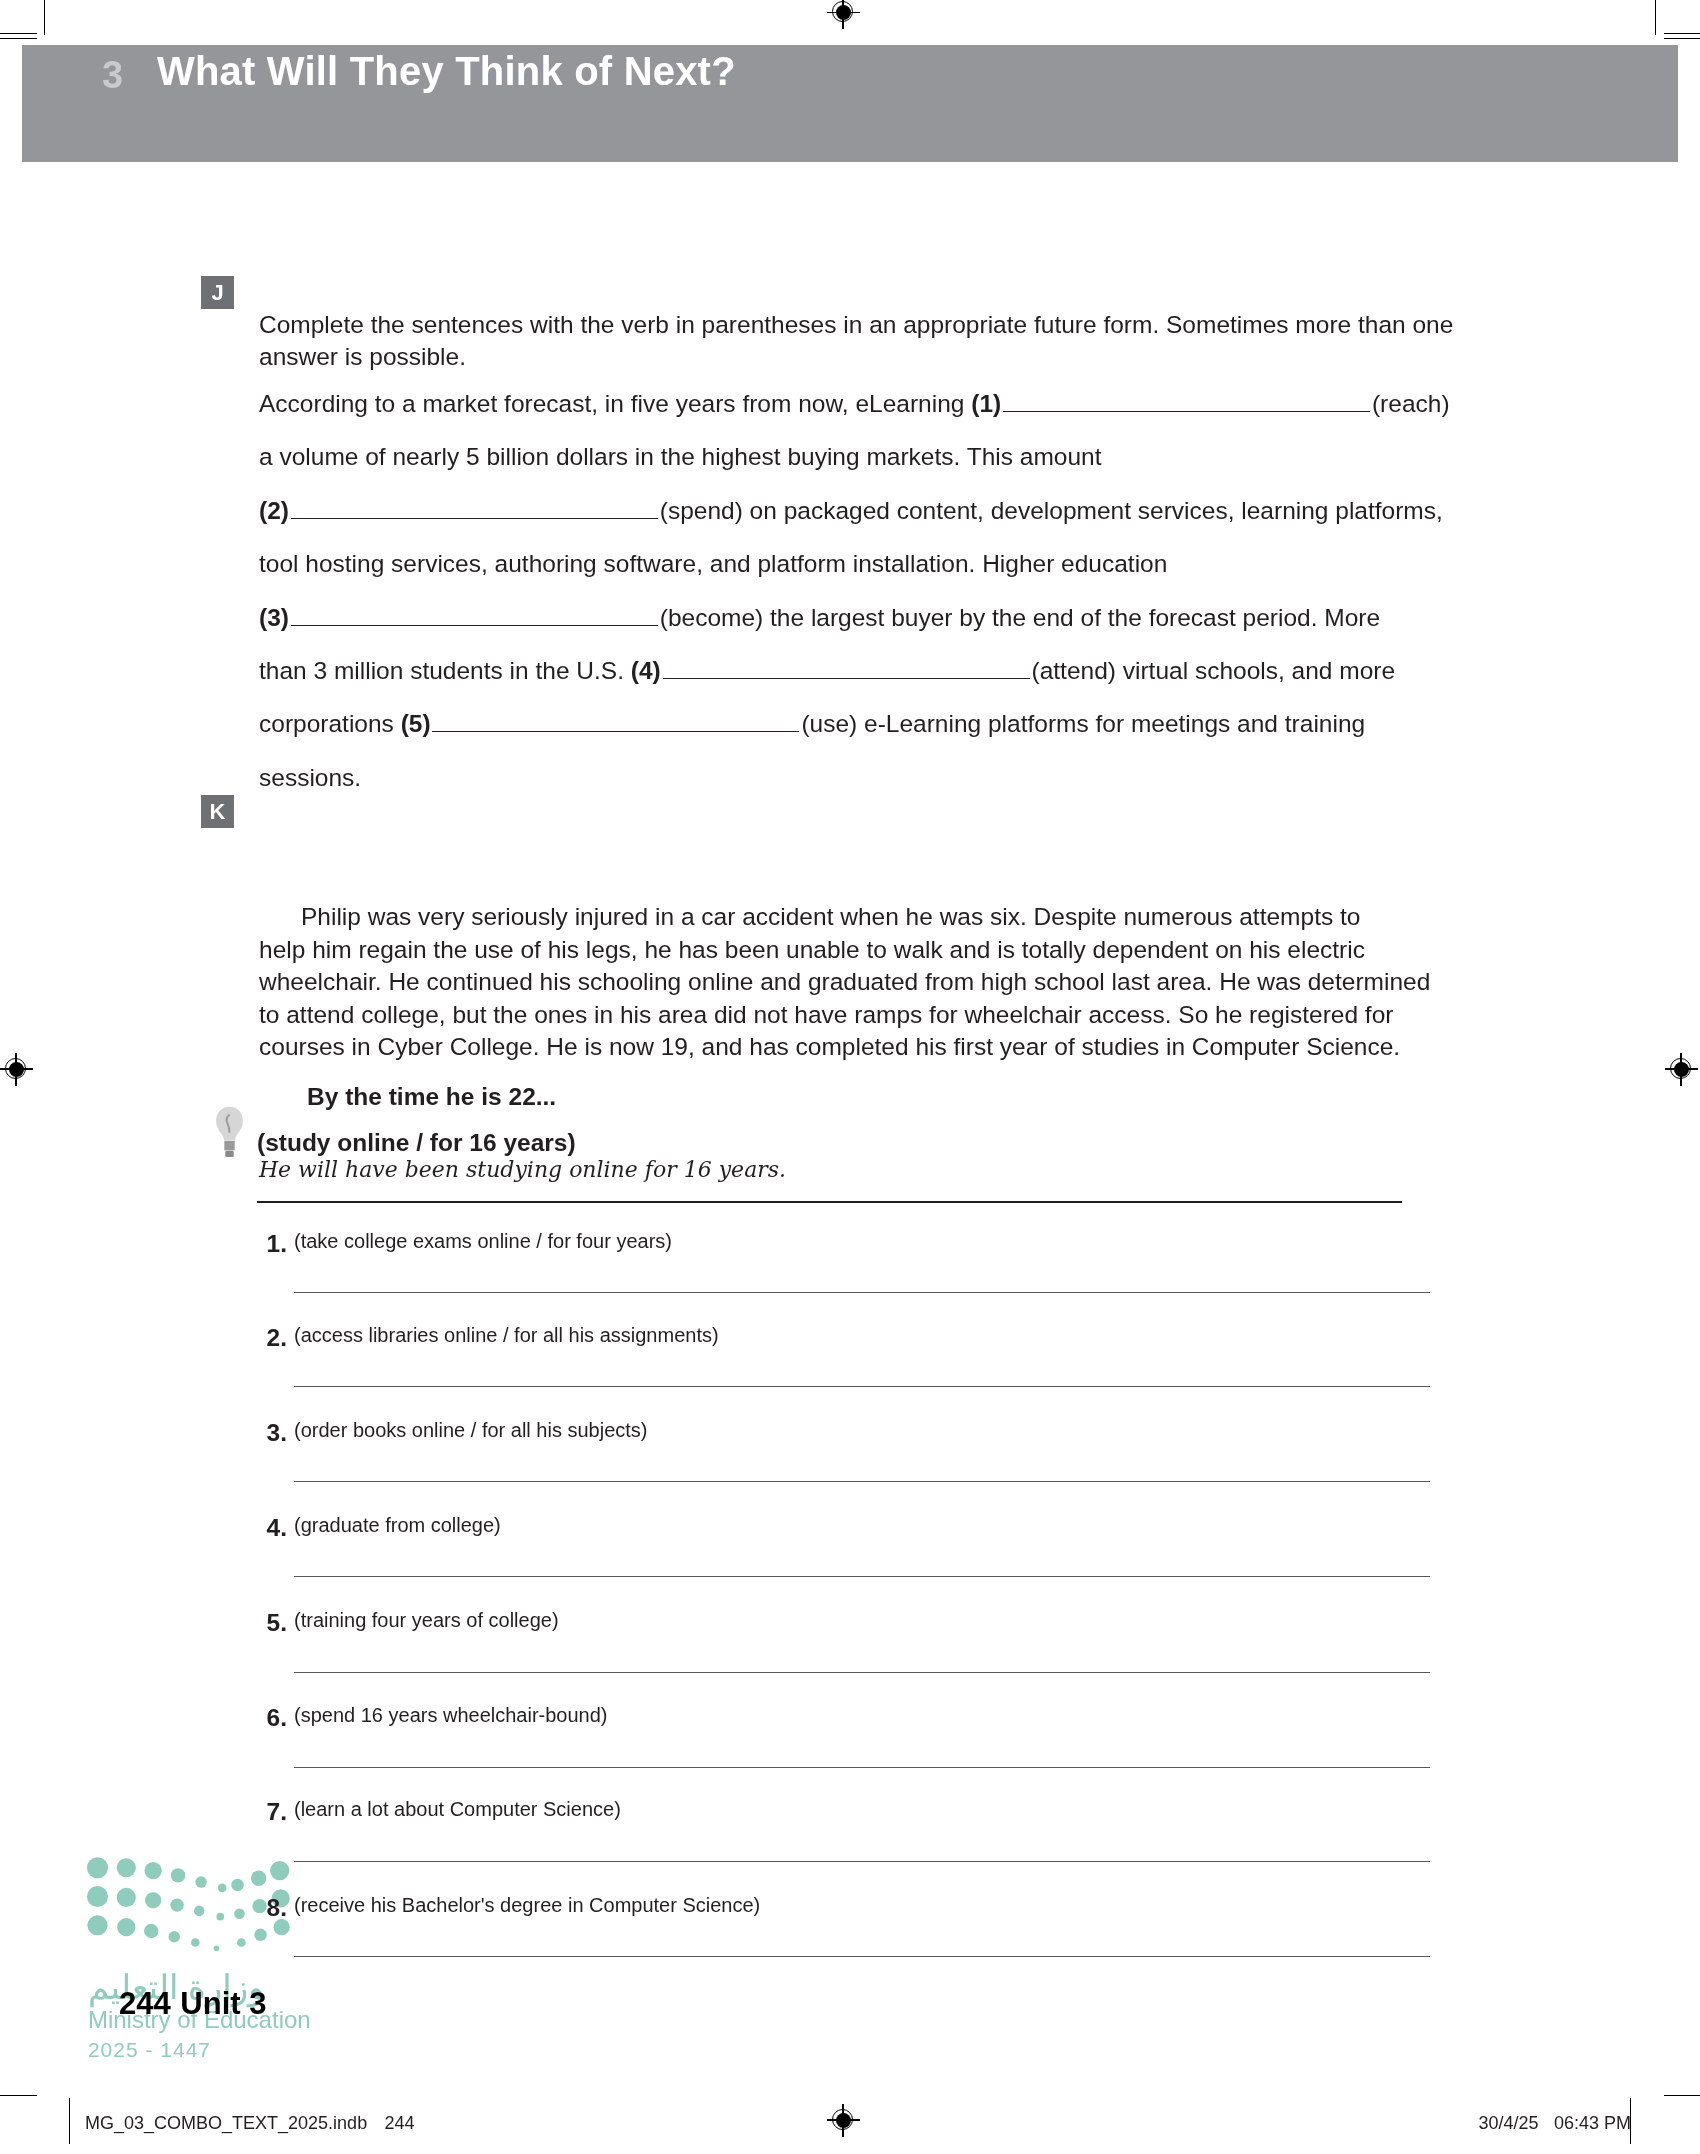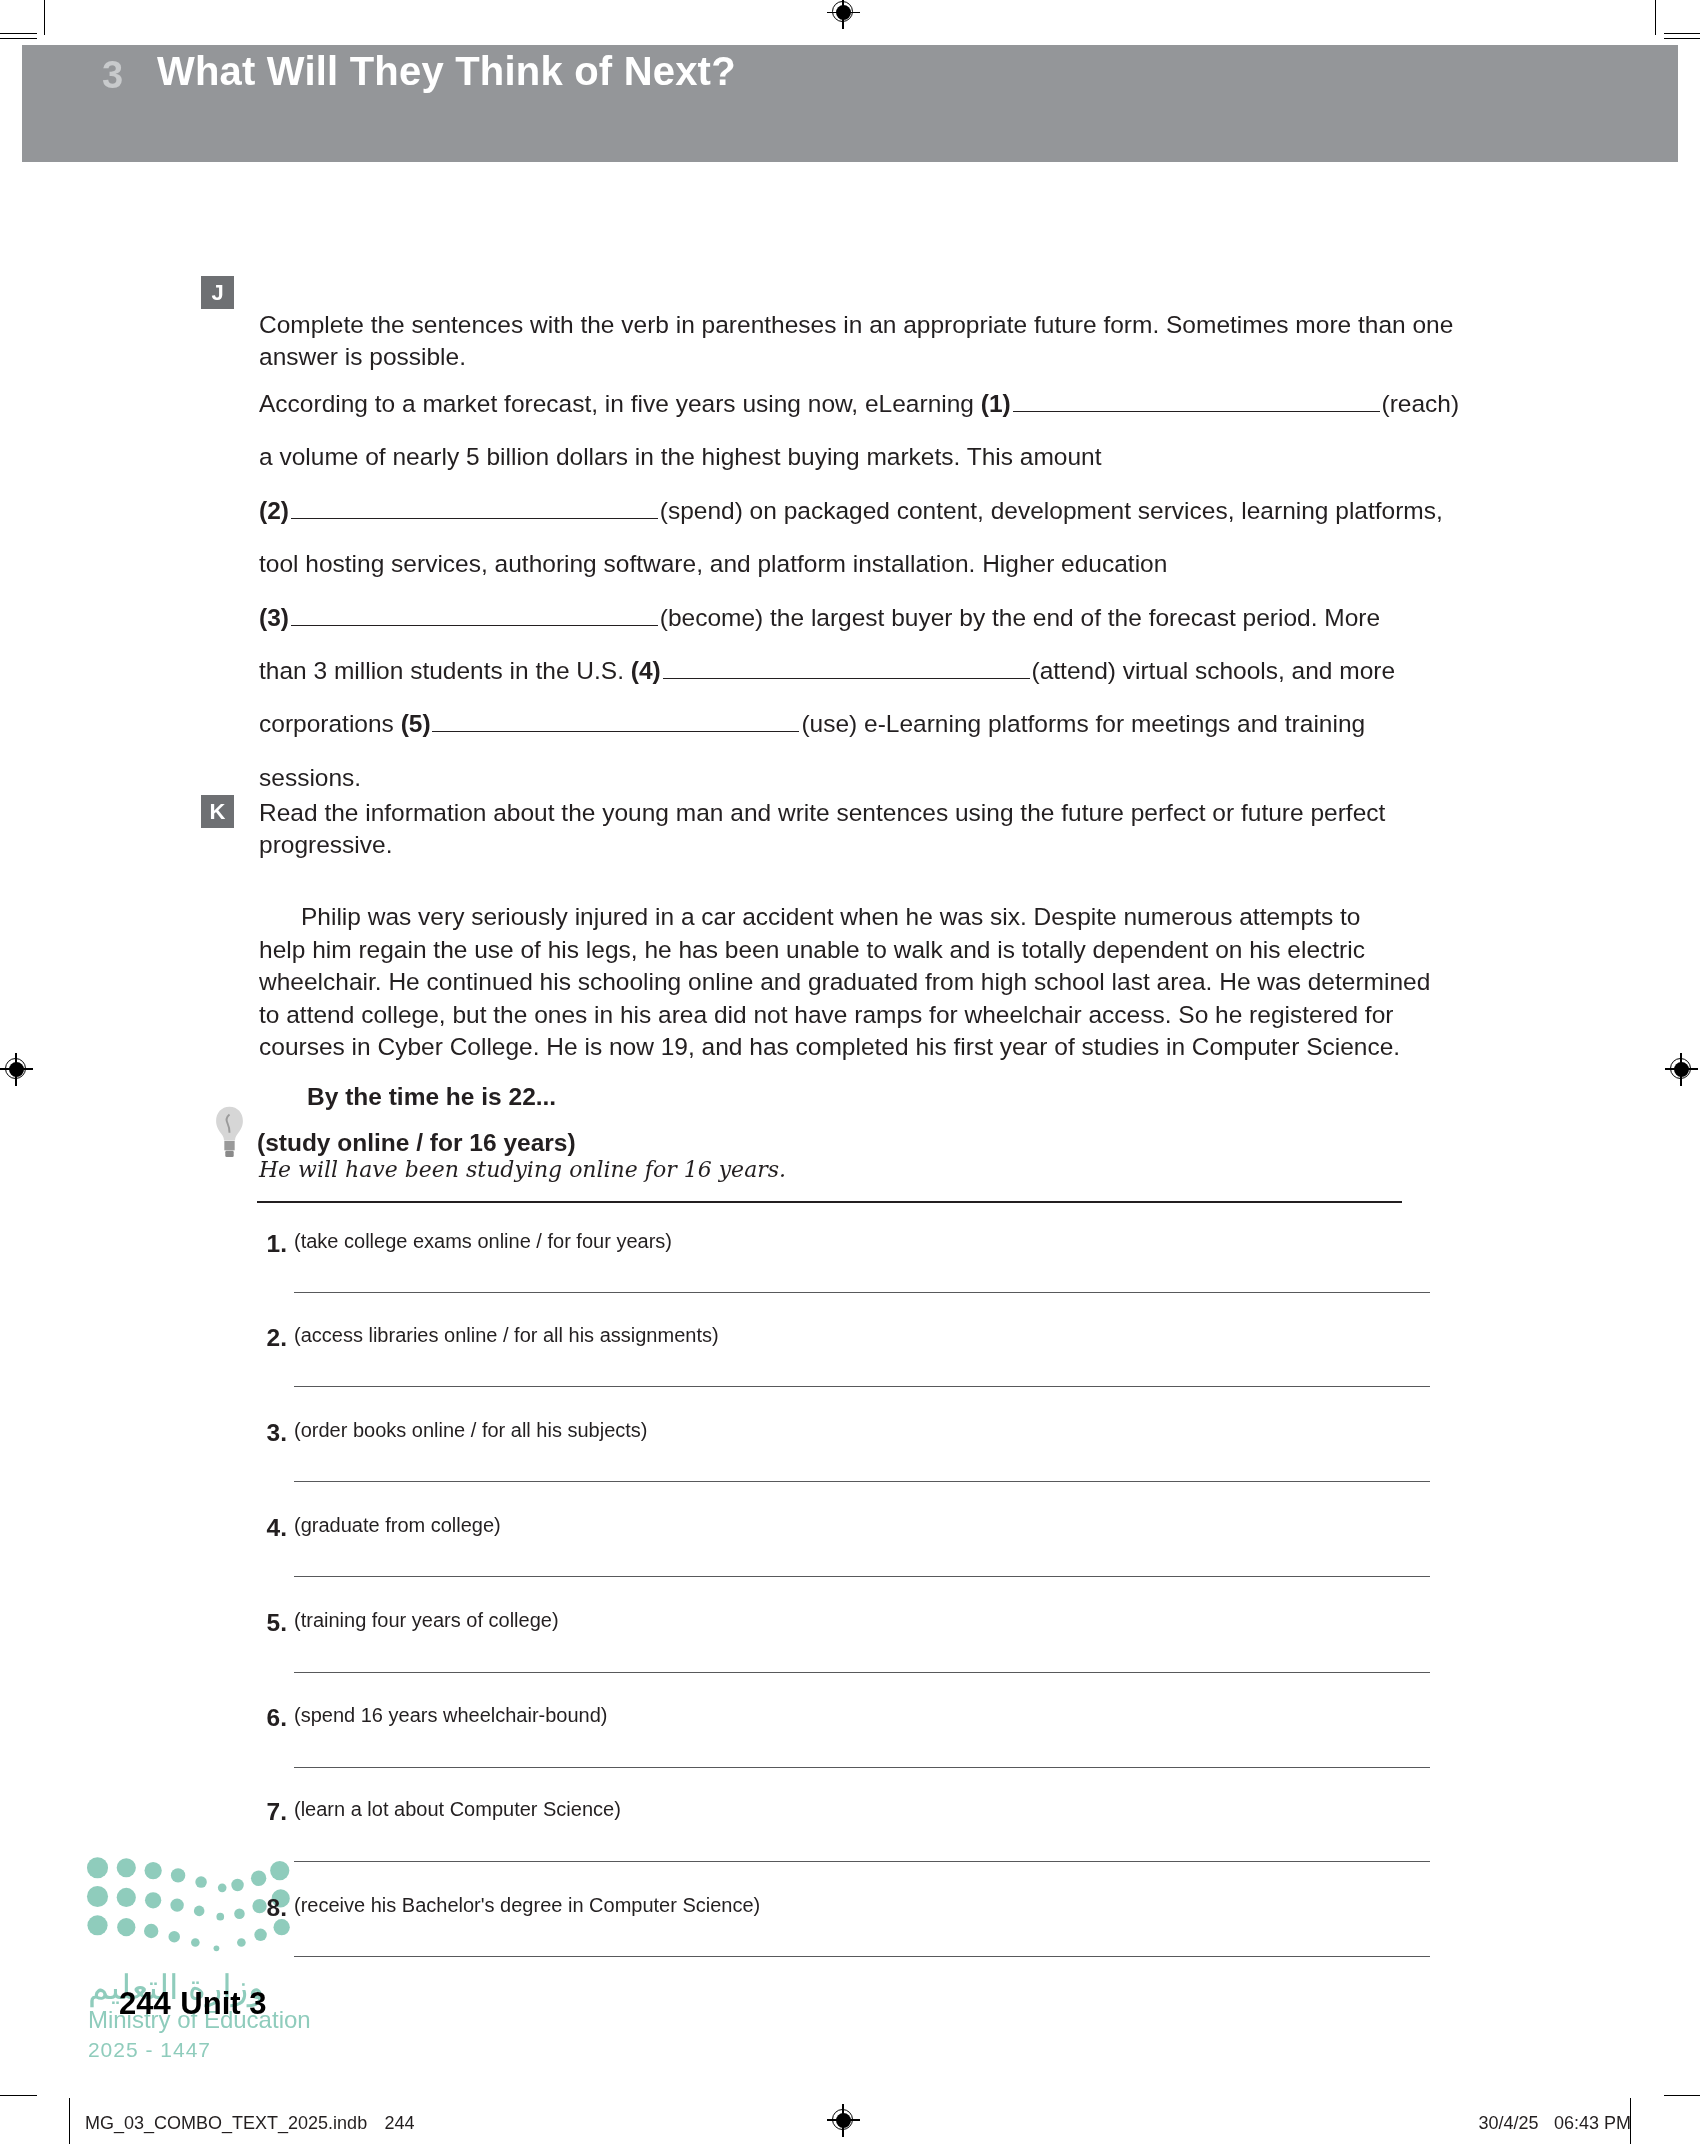--- a/index.html
+++ b/index.html
@@ -297,35 +297,34 @@
   </div>
 
   <div id="header-band"></div>
   <div id="unit-number">3</div>
   <div id="header-title">What Will They Think of Next?</div>
 
   <div class="ex-letter" style="left:201px;top:276px;">J</div>
   <div class="ex-instr" style="left:259px;top:279px;width:1201px;margin-top:30px;">Complete the sentences with the verb in parentheses in an appropriate future form. Sometimes more than one answer is possible.</div>
 
   <div class="fill-para" style="left:259px;top:377px;width:1239px;">
-    <span>According to a market forecast, in five years using now, eLearning</span>
+    <span>According to a market forecast, in five years from now, eLearning</span>
     <b>(1)</b><span class="blank w1"></span><span>(reach)</span><br>
     <span>a volume of nearly 5 billion dollars in the highest buying markets. This amount</span><br>
     <b>(2)</b><span class="blank w1"></span><span>(spend) on packaged content, development services, learning platforms,</span><br>
     <span>tool hosting services, authoring software, and platform installation. Higher education</span><br>
     <b>(3)</b><span class="blank w1"></span><span>(become) the largest buyer by the end of the forecast period. More</span><br>
     <span>than 3 million students in the U.S.</span>
     <b>(4)</b><span class="blank w1"></span><span>(attend) virtual schools, and more</span><br>
     <span>corporations</span>
     <b>(5)</b><span class="blank w1"></span><span>(use) e-Learning platforms for meetings and training</span><br>
     <span>sessions.</span>
   </div>
 
   <div class="ex-letter" style="left:201px;top:795px;">K</div>
-  <div class="ex-instr" style="left:259px;top:797px;width:1234px;">Read the information about the young man and write sentences using the future perfect or future perfect progressive.</div>
 
   <div class="para" style="left:259px;top:901px;width:1239px;">
     <span style="display:inline-block;width:42px;"></span><span>Philip was very seriously injured in a car accident when he was six. Despite numerous attempts to</span><br>
     <span>help him regain the use of his legs, he has been unable to walk and is totally dependent on his electric</span><br>
     <span>wheelchair. He continued his schooling online and graduated from high school last area. He was determined</span><br>
     <span>to attend college, but the ones in his area did not have ramps for wheelchair access. So he registered for</span><br>
     <span>courses in Cyber College. He is now 19, and has completed his first year of studies in Computer Science.</span>
   </div>
 
   <div class="prompt-bold" style="left:307px;top:1083px;">By the time he is 22...</div>

